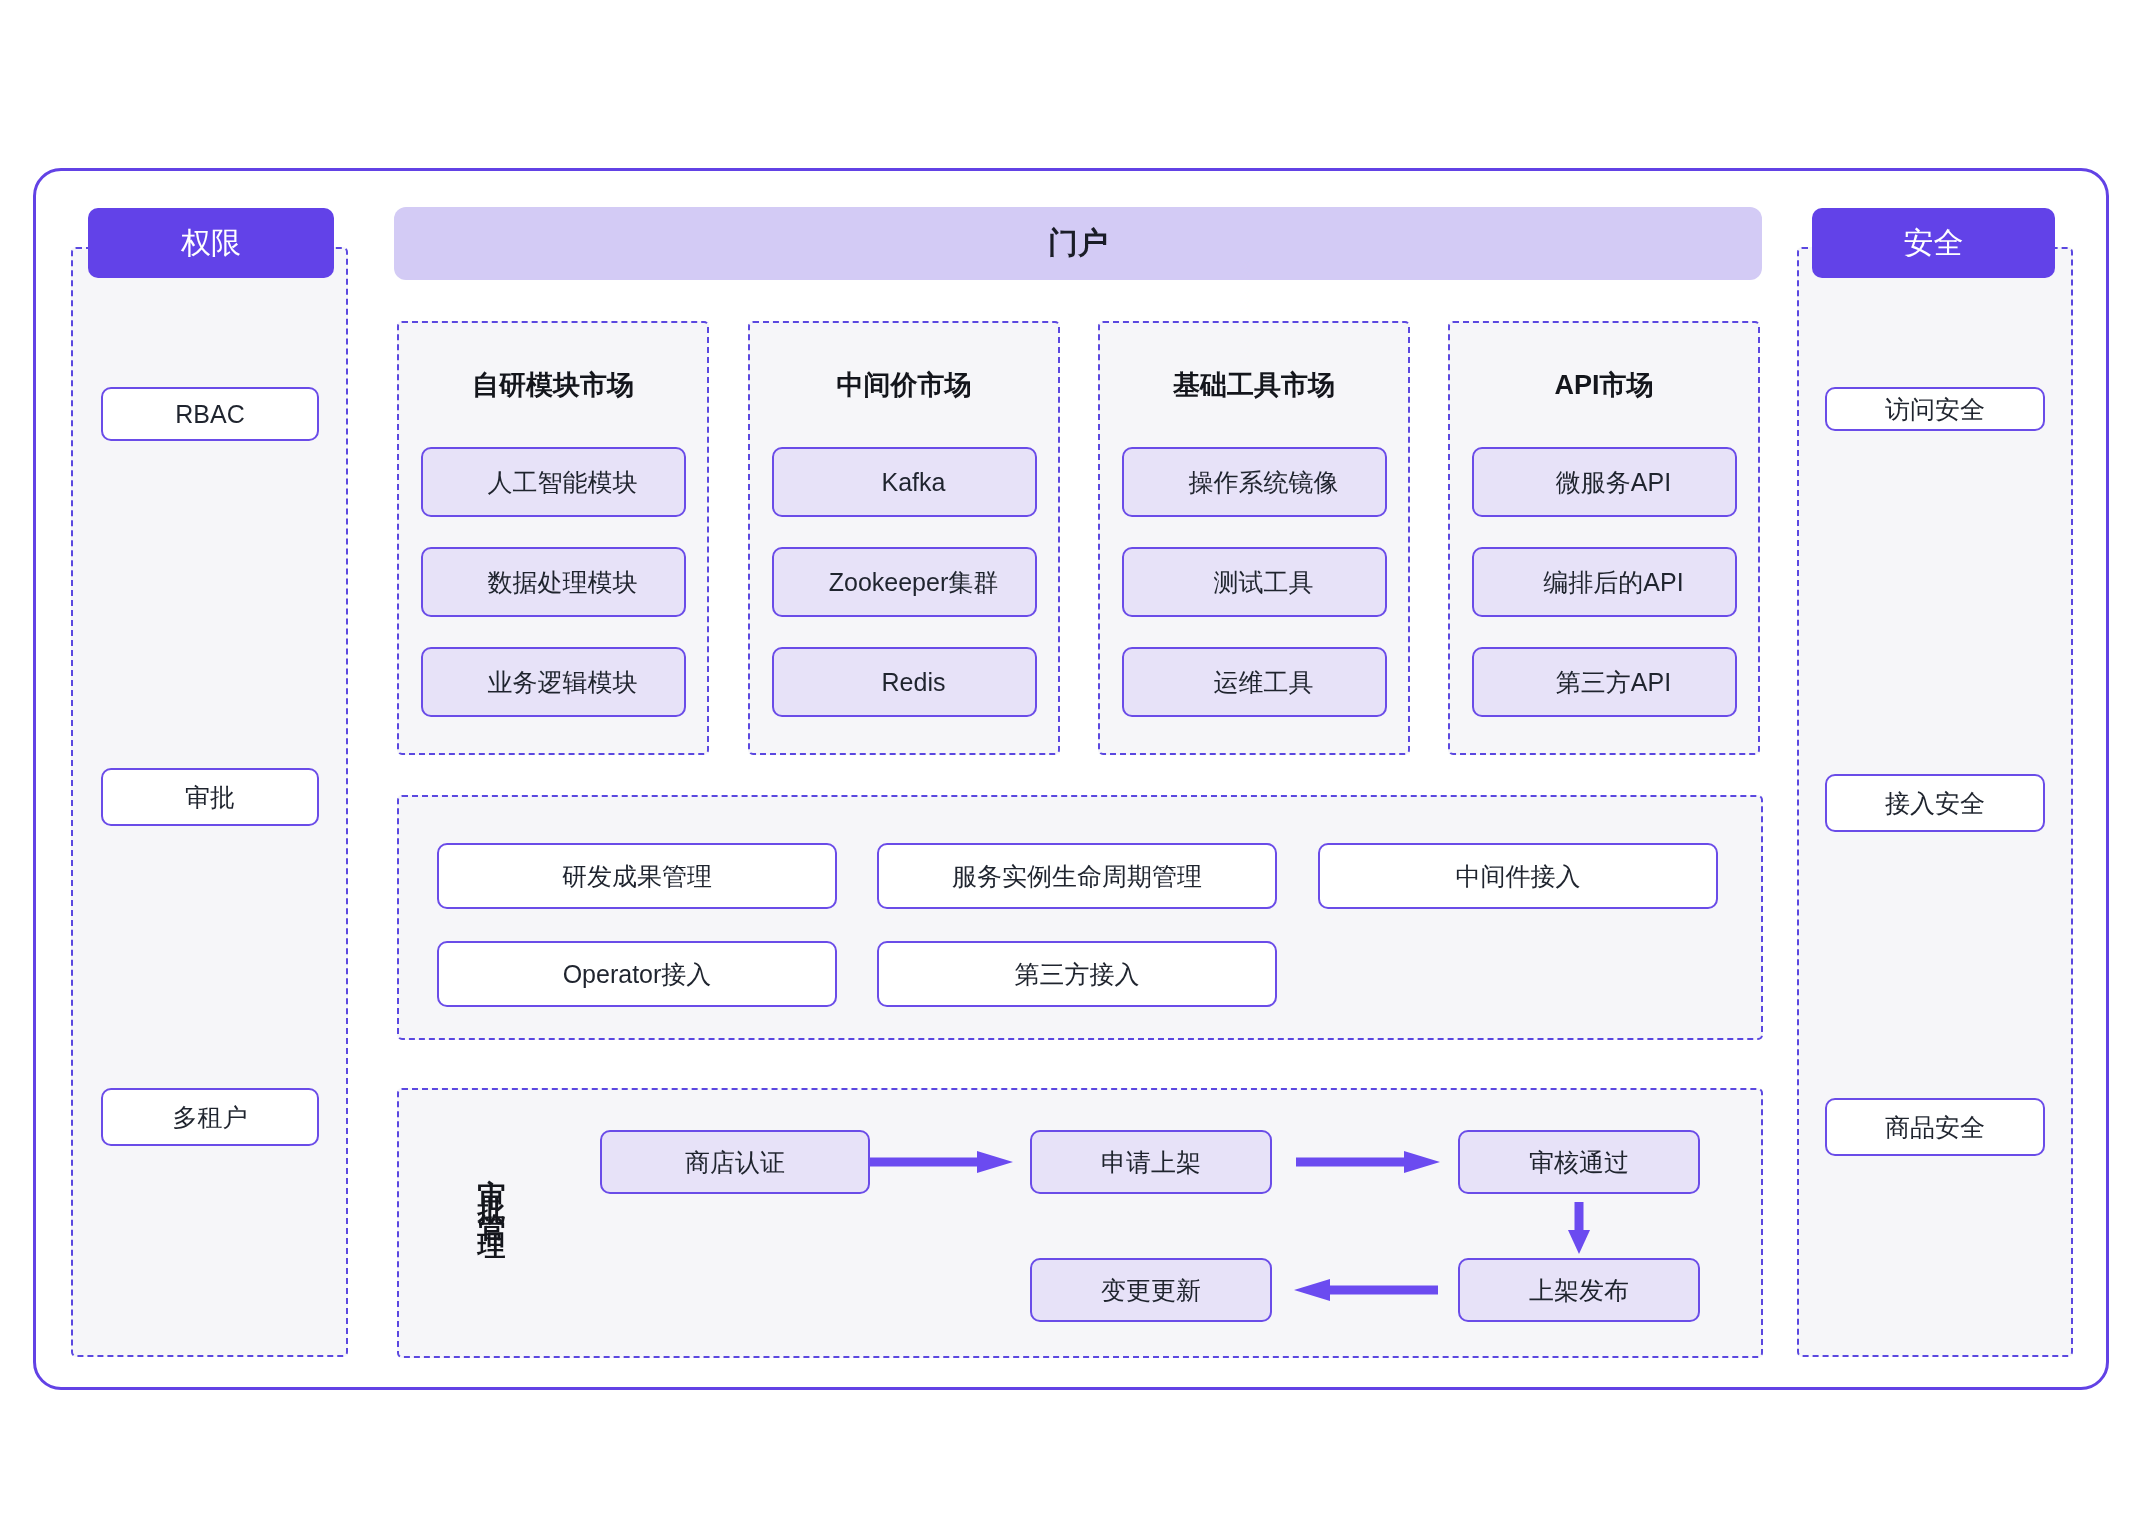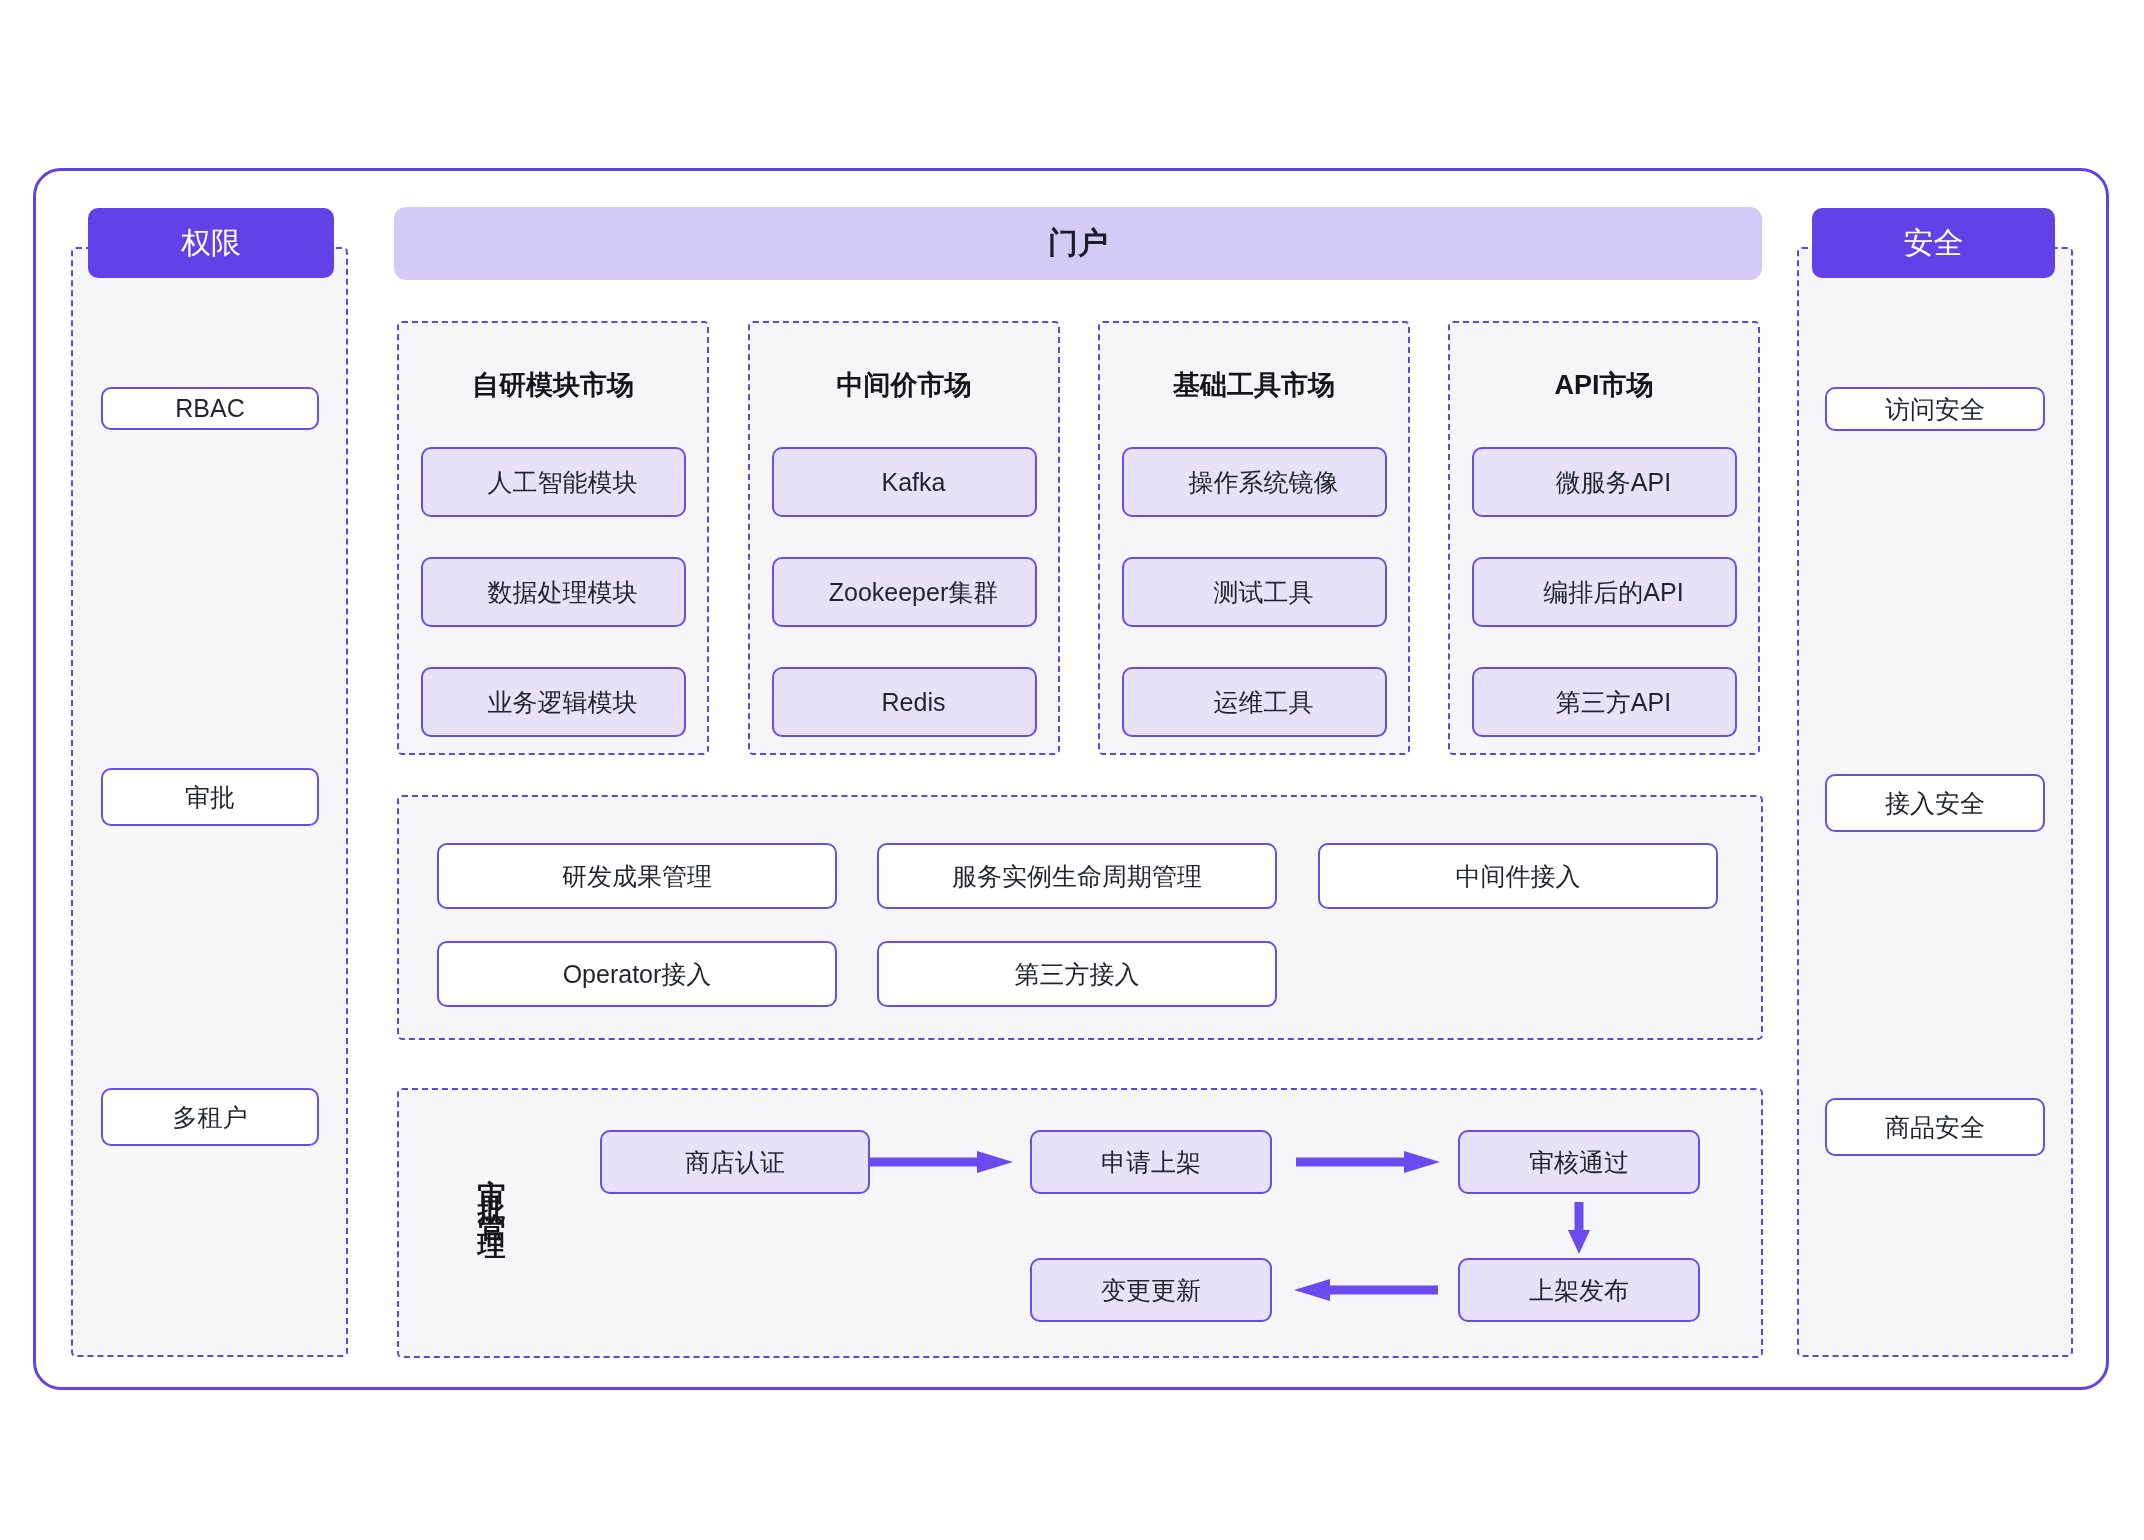--- a/index.html
+++ b/index.html
@@ -11,37 +11,37 @@
   .solid-header{background:#6242e8;color:#ffffff;font-weight:400;font-size:30px;
                 display:flex;align-items:center;justify-content:center;border-radius:10px;z-index:3;}
   .banner{background:#d3cbf5;border-radius:12px;display:flex;align-items:center;justify-content:center;
           font-size:30px;font-weight:600;color:#1a1d27;z-index:2;}
   .white-box{background:#ffffff;border:2px solid #6a4ce8;border-radius:10px;display:flex;
              align-items:center;justify-content:center;font-size:25px;color:#1f242e;z-index:2;}
   .fill-box{background:#e7e2f8;border:2px solid #6a4ce8;border-radius:10px;display:flex;
             align-items:center;justify-content:center;font-size:25px;color:#1f242e;z-index:2;}
   .market-col{display:flex;flex-direction:column;align-items:center;padding-top:44px;z-index:2;}
   .col-title{font-weight:700;font-size:27px;line-height:36px;text-align:center;color:#14161c;margin-bottom:44px;}
-  .market-item{width:242px;height:66px;margin-bottom:40px;flex:none;padding-left:19px;}
+  .market-item{width:242px;height:66px;margin-bottom:30px;flex:none;padding-left:19px;}
   .v-label{writing-mode:vertical-rl;text-orientation:upright;font-weight:700;font-size:28px;
            letter-spacing:18px;color:#14161c;z-index:2;}
   svg.arrow{overflow:visible;z-index:2;}
   svg.arrow line{stroke:#6b4bf0;stroke-width:9;}
   svg.arrow polygon{fill:#6b4bf0;}
 </style>
 </head>
 <body>
 
 <div class="canvas">
 
   <div class="abs frame" style="left:33px;top:168px;width:2076px;height:1222px;"></div>
 
   <div class="abs dashed-panel" style="left:71px;top:247px;width:277px;height:1110px;"></div>
   <div class="abs solid-header" style="left:88px;top:208px;width:246px;height:70px;">权限</div>
-  <div class="abs white-box" style="left:101px;top:387px;width:218px;height:43px;">RBAC</div>
+  <div class="abs white-box" style="left:101px;top:387px;width:218px;height:54px;">RBAC</div>
   <div class="abs white-box" style="left:101px;top:768px;width:218px;height:58px;">审批</div>
   <div class="abs white-box" style="left:101px;top:1088px;width:218px;height:58px;">多租户</div>
 
   <div class="abs banner" style="left:394px;top:207px;width:1368px;height:73px;">门户</div>
 
   <div class="abs dashed-panel market-col" style="left:397px;top:321px;width:312px;height:434px;">
     <div class="col-title">自研模块市场</div>
     <div class="fill-box market-item">人工智能模块</div>
     <div class="fill-box market-item">数据处理模块</div>
     <div class="fill-box market-item">业务逻辑模块</div>

